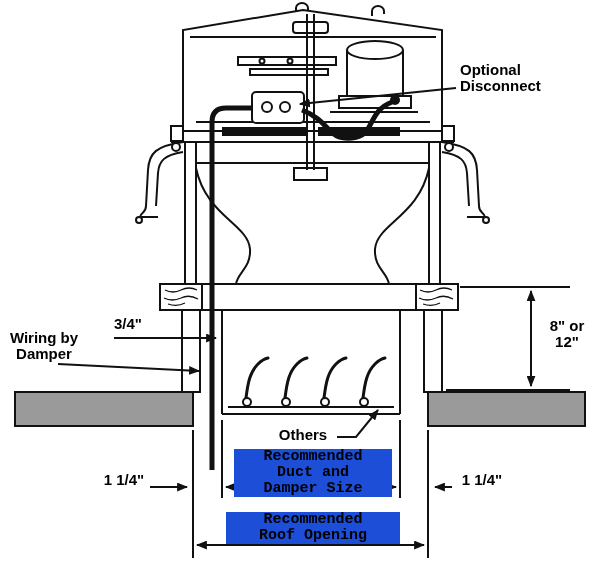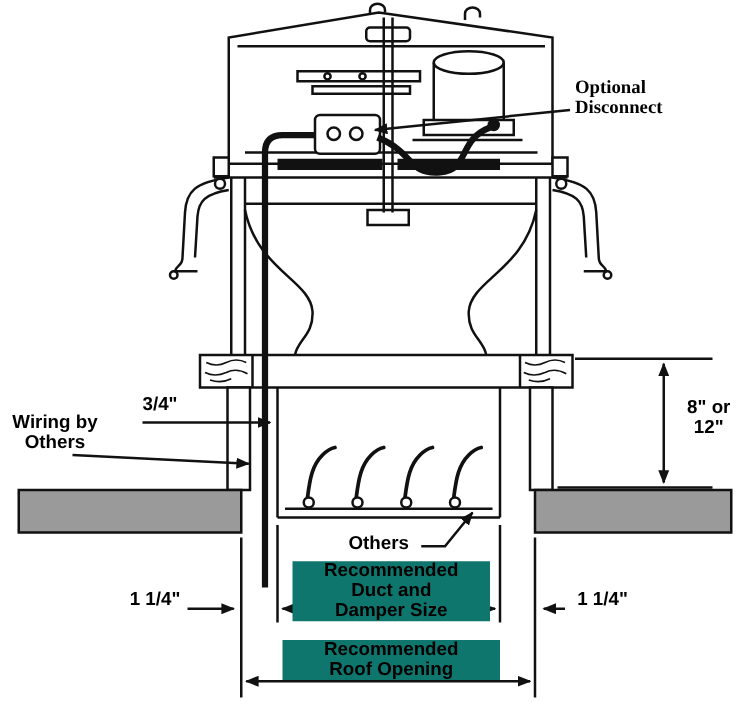--- a/index.html
+++ b/index.html
@@ -6,21 +6,21 @@
   .canvas{
     position:relative;width:600px;height:564px;background:#fff;overflow:hidden;
     font-family:"Liberation Sans",sans-serif;
   }
   .canvas svg{position:absolute;left:0;top:0;}
   .lbl{
     position:absolute;z-index:2;
     font-weight:bold;font-size:15px;line-height:16px;color:#000;
     white-space:pre-line;
   }
-  .lbl.bg{background:#0f766e;padding:0 2px;}
+  .lbl.bg{background:#1d4ed8;padding:0 2px;font-family:Liberation Mono, monospace;}
   .ta-c{text-align:center;}
   .ta-l{text-align:left;}
 </style>
 </head>
 <body>
 
 <div class="canvas">
 
   <svg width="600" height="564" viewBox="0 0 600 564">
     <defs>
@@ -142,25 +142,25 @@
       <line x1="197" y1="545" x2="424" y2="545" marker-start="url(#ah)" marker-end="url(#ah)"></line>
       <line x1="114" y1="338" x2="216" y2="338" marker-end="url(#ah)"></line>
       <line x1="150" y1="487" x2="187" y2="487" marker-end="url(#ah)"></line>
       <line x1="452" y1="487" x2="435" y2="487" marker-end="url(#ah)"></line>
       <line x1="456" y1="88" x2="300" y2="104" marker-end="url(#ah)"></line>
       <line x1="58" y1="364" x2="199" y2="371" marker-end="url(#ah)"></line>
       <path d="M337,437 L356,437 L378,410" marker-end="url(#ah)"></path>
     </g>
   </svg>
 
-  <div class="lbl ta-l" style="left:460px;top:62px;width:134px;font-family:Liberation Serif, serif;">Optional
+  <div class="lbl ta-l" style="left:460px;top:62px;width:134px;">Optional
 Disconnect</div>
 
   <div class="lbl ta-c" style="left:0px;top:330px;width:88px;">Wiring by
-Others</div>
+Damper</div>
 
   <div class="lbl ta-c" style="left:102px;top:316px;width:52px;">3/4"</div>
 
   <div class="lbl ta-c" style="left:536px;top:318px;width:62px;">8" or 12"</div>
 
   <div class="lbl ta-c" style="left:270px;top:427px;width:66px;">Others</div>
 
   <div class="lbl ta-c bg" style="left:234px;top:449px;width:154px;">Recommended
 Duct and
 Damper Size</div>

